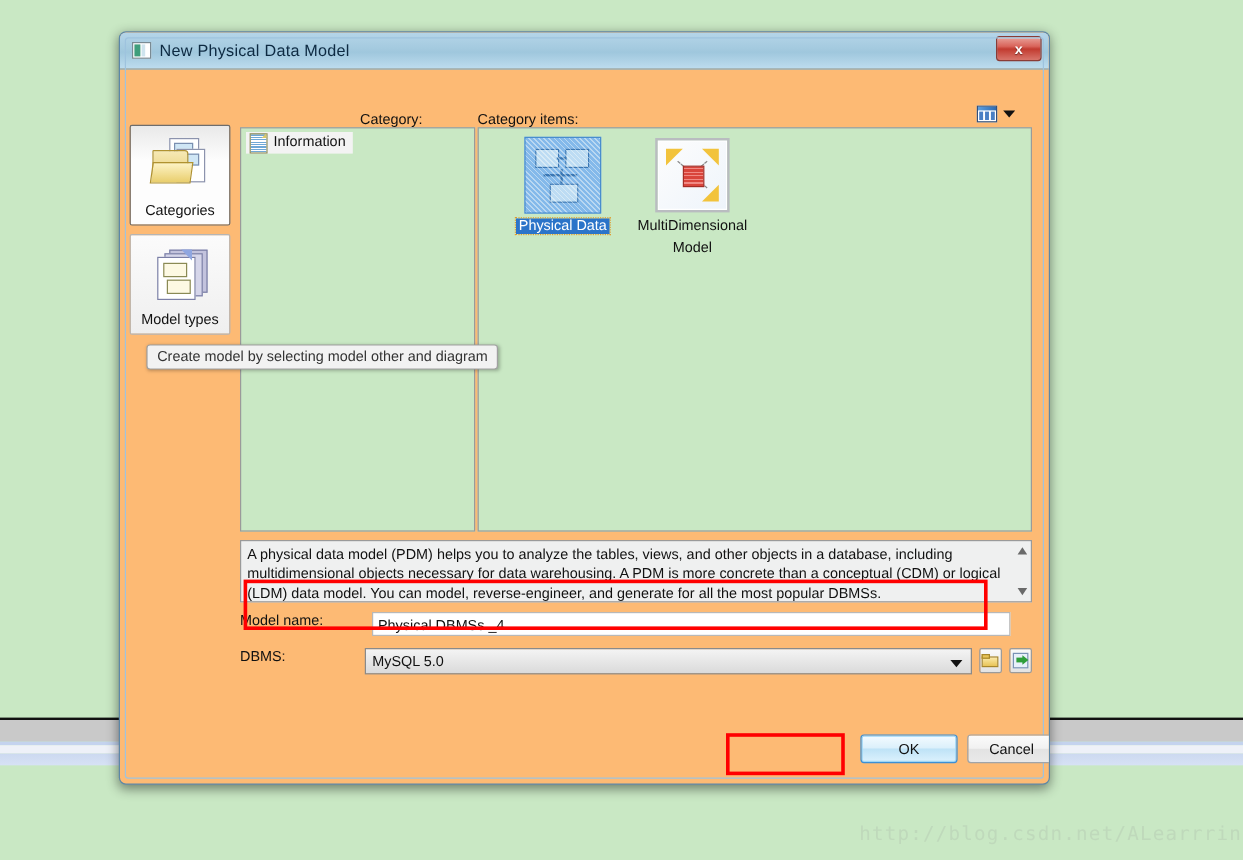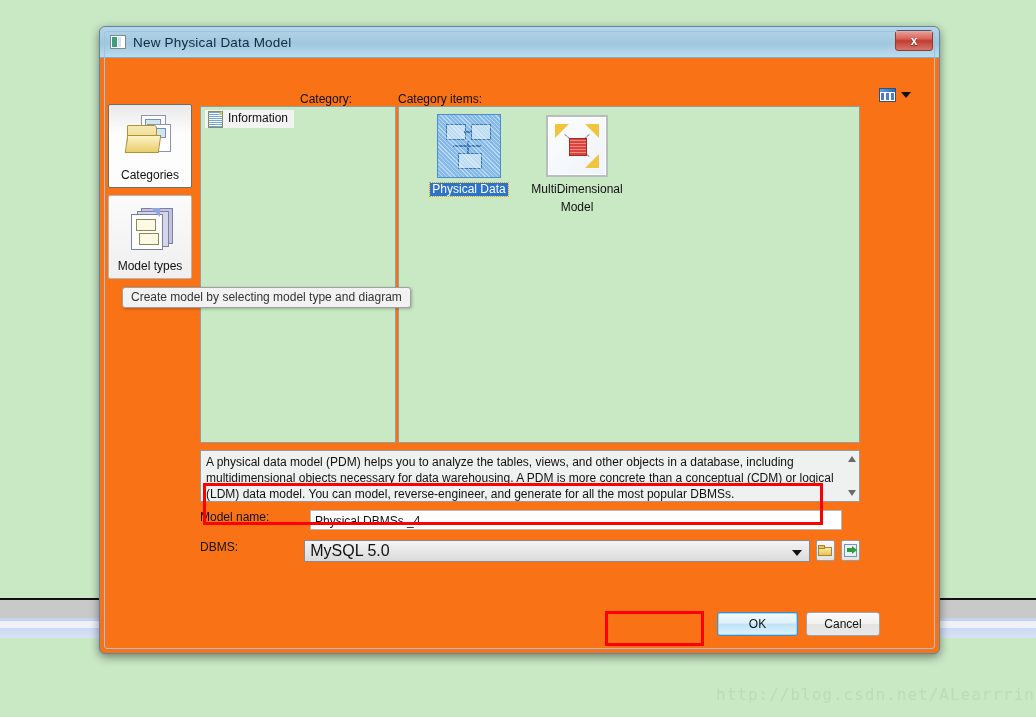--- a/index.html
+++ b/index.html
@@ -16,24 +16,24 @@
   #bg-strip .band-gray  { position:absolute; left:0; top:2px; width:100%; height:18px;
                           background:linear-gradient(to bottom,#c9c9c9,#c9c9c9); }
   #bg-strip .band-blue1 { position:absolute; left:0; top:20px; width:100%; height:3px; background:#c4d3ee; }
   #bg-strip .band-white { position:absolute; left:0; top:23px; width:100%; height:7px; background:#eef1f8; }
   #bg-strip .band-blue2 { position:absolute; left:0; top:30px; width:100%; height:10px;
                           background:linear-gradient(to bottom,#ccd9f0,#d7e2f5); }
   #bg-strip .band-rest  { position:absolute; left:0; top:40px; width:100%; height:79px; background:#c9e8c4; }
 
   
   #dialog {
-    position: absolute; left: 99px; top: 26px; width: 841px; height: 628px;
+    position: absolute; left: 99px; top: 26px; width: 776px; height: 628px;
     border: 1px solid #5c87a8;
     border-radius: 6px;
-    background: #f97316;
+    background: #fdba74;
     box-shadow: 0 3px 10px rgba(0,0,0,0.45);
     box-sizing: border-box;
     overflow: hidden;
   }
   #dialog-inner-border {
     position:absolute; left:4px; top:4px; right:4px; bottom:4px;
     border:1px solid #9ec3de; border-radius:3px; pointer-events:none;
   }
   #titlebar {
     position: relative; height: 30px;
@@ -231,21 +231,21 @@
 
   .txt-input {
     width:532px; height:20px; box-sizing:border-box;
     border:1px solid #b8b8b8; background:#fff;
     font-size:12px; color:#111; padding:1px 4px; line-height:18px;
   }
   .combo {
     width:532px; height:22px; box-sizing:border-box;
     border:1px solid #8a8a8a;
     background:linear-gradient(to bottom,#f4f4f4,#dadada);
-    font-size:16px; color:#111; padding:2px 20px 2px 5px; position:relative; line-height:16px;
+    font-size:12px; color:#111; padding:2px 20px 2px 5px; position:relative; line-height:16px;
   }
   .combo .caret { position:absolute; right:7px; top:9px; width:0;height:0;
       border-left:5px solid transparent; border-right:5px solid transparent; border-top:6px solid #111; }
   .spinbox {
     width:532px; height:22px; box-sizing:border-box;
     border:1px solid #b8b8b8; background:#f0f0f0; position:relative;
   }
   .spinbox .sp-up, .spinbox .sp-dn { position:absolute; right:7px; width:0;height:0; }
   .spinbox .sp-up { top:4px;  border-left:4px solid transparent; border-right:4px solid transparent; border-bottom:5px solid #7a7a7a; }
   .spinbox .sp-dn { bottom:4px; border-left:4px solid transparent; border-right:4px solid transparent; border-top:5px solid #7a7a7a; }
@@ -402,21 +402,21 @@
               <div class="dash d2"></div>
               <div class="dash d3"></div>
             <div class="cube"></div>
           </div>
         </div>
         <div><span class="ic-label">MultiDimensional</span></div>
         <div><span class="ic-label">Model</span></div>
       </div>
     </div>
 
-    <div id="tooltip">Create model by selecting model type and diagram</div>
+    <div id="tooltip">Create model by selecting model other and diagram</div>
 
     <div id="desc-box">
       <span>A physical data model (PDM) helps you to analyze the tables, views, and other objects in a database, including multidimensional objects necessary for data warehousing. A PDM is more concrete than a conceptual (CDM) or logical (LDM) data model. You can model, reverse-engineer, and generate for all the most popular DBMSs.</span>
       <div class="sb-up"></div>
       <div class="sb-dn"></div>
     </div>
 
     <div id="form-area">
 
       <div id="row-modelname" class="form-row">

